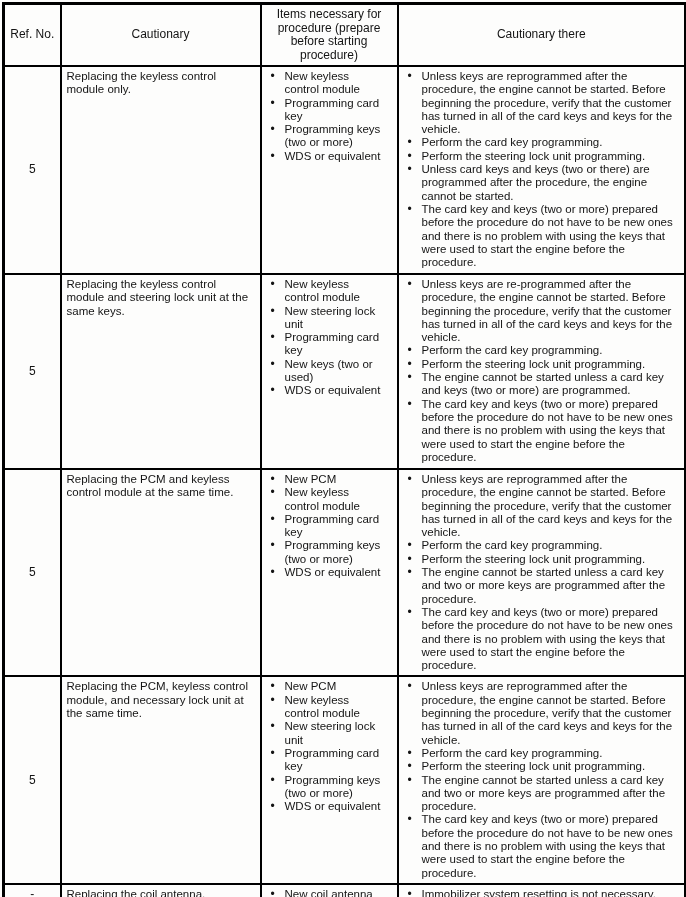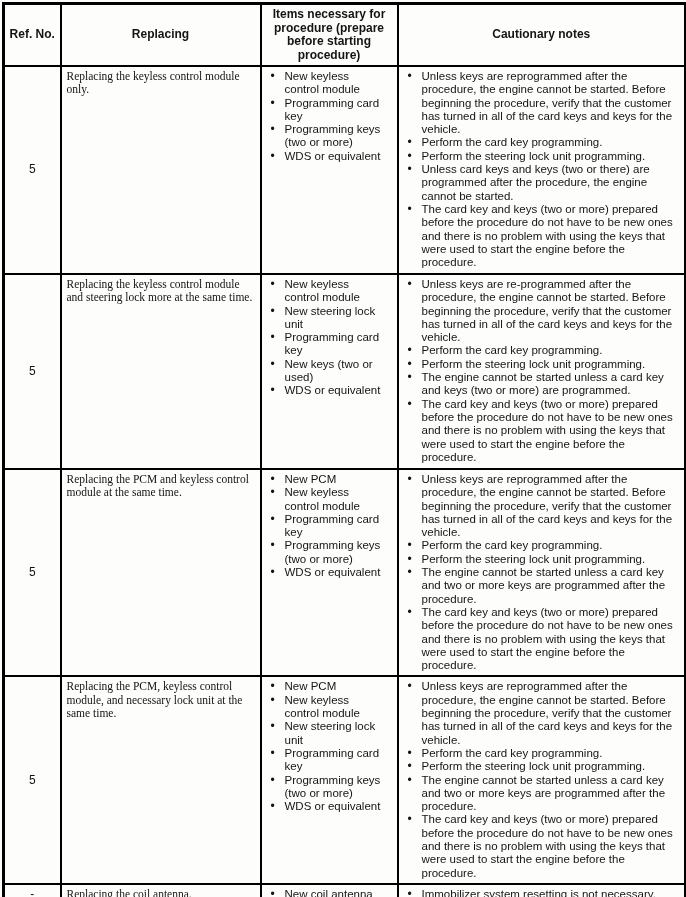--- a/index.html
+++ b/index.html
@@ -21,40 +21,39 @@
     border: 3px solid #000;
   }
   .proc-table th,
   .proc-table td {
     border: 2px solid #000;
     vertical-align: top;
     font-size: 11.5px;
     line-height: 13.3px;
   }
   .proc-table th {
-    font-weight: bold;
+    font-weight: normal;
     font-size: 12px;
     line-height: 13.5px;
     text-align: center;
     vertical-align: middle;
     padding: 3px 2px;
   }
   col.c-ref  { width: 57px; }
   col.c-cond { width: 200px; }
   col.c-items{ width: 137px; }
   col.c-notes{ width: 288px; }
 
   td.ref-cell {
     text-align: center;
     vertical-align: middle;
     font-size: 12px;
   }
   td.cond-cell {
     padding: 3px 4px 3px 5px;
-    font-family: Liberation Serif, serif;
   }
   td.items-cell, td.notes-cell {
     padding: 3px 4px 3px 4px;
   }
   ul.bullet-list {
     list-style: none;
   }
   ul.bullet-list > li {
     position: relative;
     padding-left: 19px;
@@ -77,23 +76,23 @@
   <table class="proc-table">
     <colgroup>
       <col class="c-ref">
       <col class="c-cond">
       <col class="c-items">
       <col class="c-notes">
     </colgroup>
     <thead>
       <tr style="height:57px;">
         <th>Ref. No.</th>
-        <th>Replacing</th>
+        <th>Cautionary</th>
         <th>Items necessary for procedure (prepare before starting procedure)</th>
-        <th>Cautionary notes</th>
+        <th>Cautionary there</th>
       </tr>
     </thead>
     <tbody>
         <tr style="height: 208px;">
           <td class="ref-cell">5</td>
           <td class="cond-cell">Replacing the keyless control module only.</td>
           <td class="items-cell">
             <ul class="bullet-list">
               <li>New keyless control module</li>
               <li>Programming card key</li>
@@ -106,21 +105,21 @@
               <li>Unless keys are reprogrammed after the procedure, the engine cannot be started. Before beginning the procedure, verify that the customer has turned in all of the card keys and keys for the vehicle.</li>
               <li>Perform the card key programming.</li>
               <li>Perform the steering lock unit programming.</li>
               <li>Unless card keys and keys (two or there) are programmed after the procedure, the engine cannot be started.</li>
               <li>The card key and keys (two or more) prepared before the procedure do not have to be new ones and there is no problem with using the keys that were used to start the engine before the procedure.</li>
             </ul>
           </td>
         </tr>
         <tr style="height: 195px;">
           <td class="ref-cell">5</td>
-          <td class="cond-cell">Replacing the keyless control module and steering lock more at the same time.</td>
+          <td class="cond-cell">Replacing the keyless control module and steering lock unit at the same keys.</td>
           <td class="items-cell">
             <ul class="bullet-list">
               <li>New keyless control module</li>
               <li>New steering lock unit</li>
               <li>Programming card key</li>
               <li>New keys (two or used)</li>
               <li>WDS or equivalent</li>
             </ul>
           </td>
           <td class="notes-cell">

